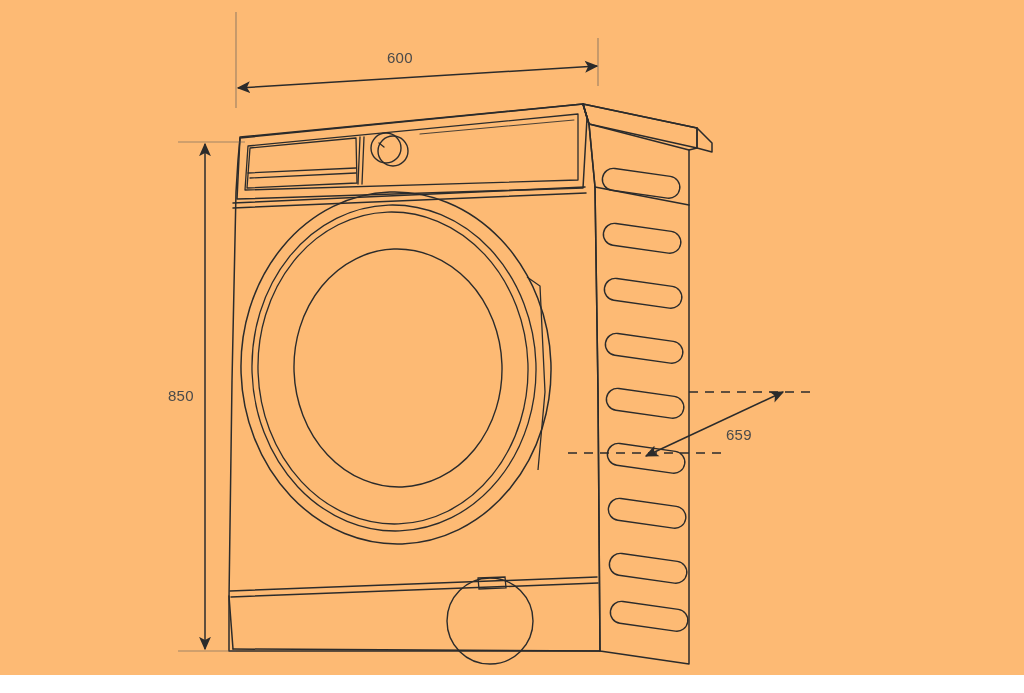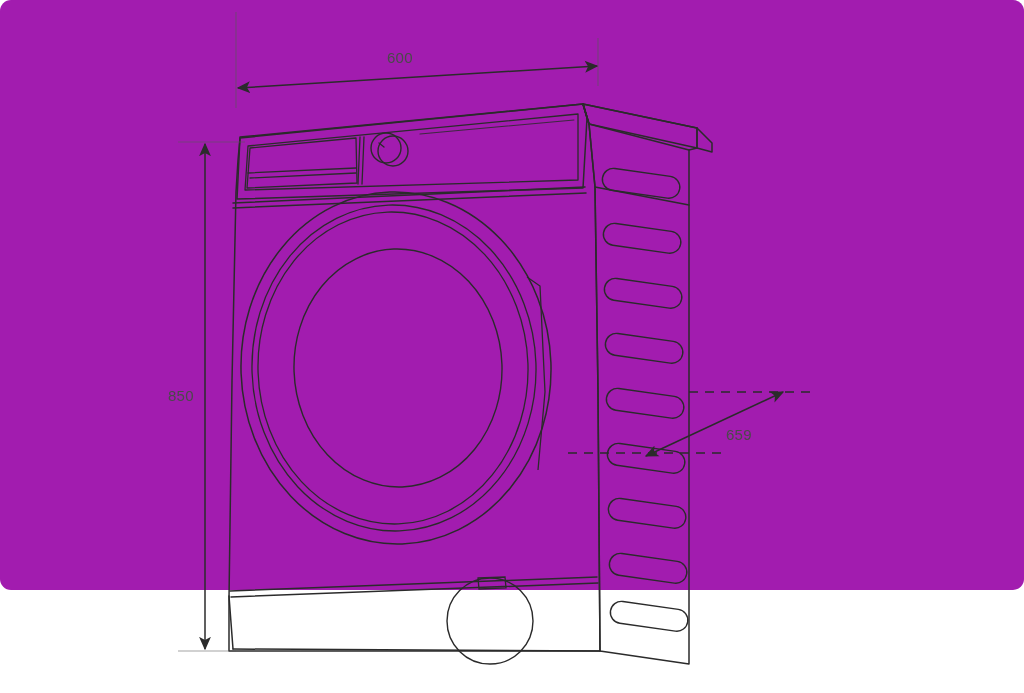--- a/index.html
+++ b/index.html
@@ -10,23 +10,22 @@
   }
   body {
     width: 1024px;
     height: 693px;
     overflow: hidden;
     font-family: "Liberation Sans", sans-serif;
   }
   #drawing-root {
     position: relative;
     width: 1024px;
-    height: 590px;
-    background: #a21caf;
-    border-radius: 11px;
+    height: 675px;
+    background: #fdba74;
   }
   #drawing-svg {
     display: block;
     width: 1024px;
     height: 693px;
   }
   .dim-text {
     font-family: "Liberation Sans", sans-serif;
     font-size: 15px;
     fill: #4a4a4a;

